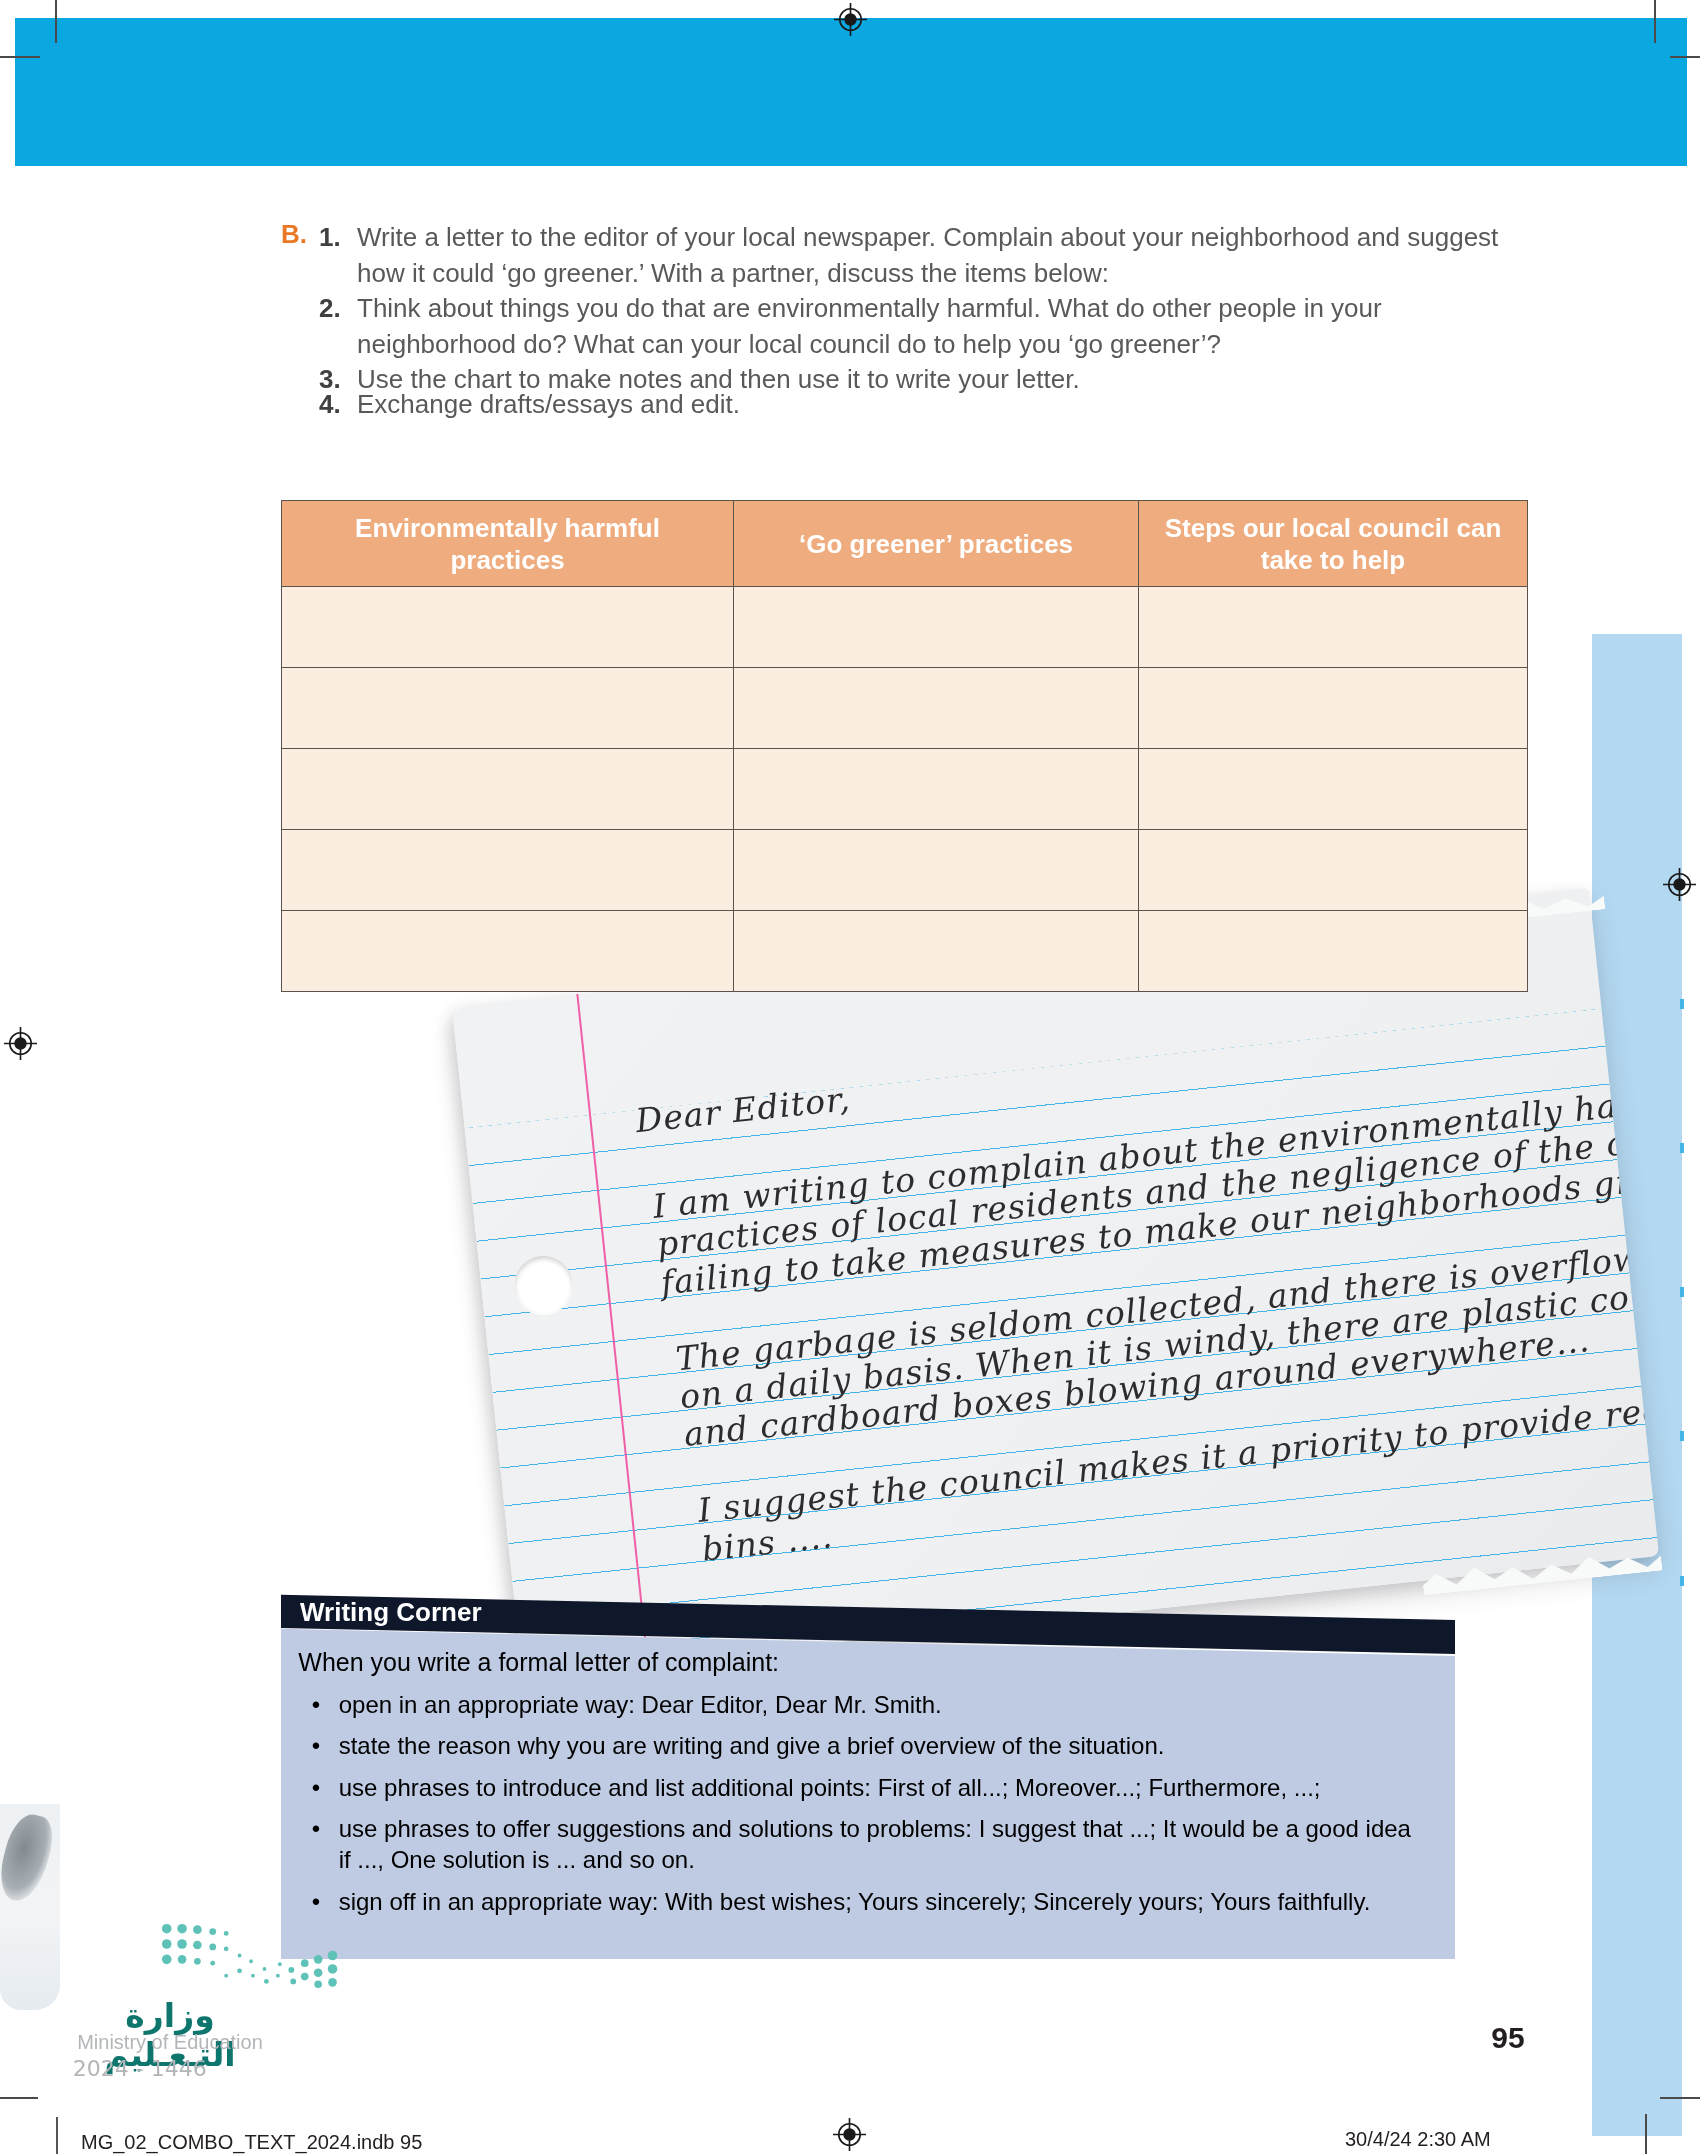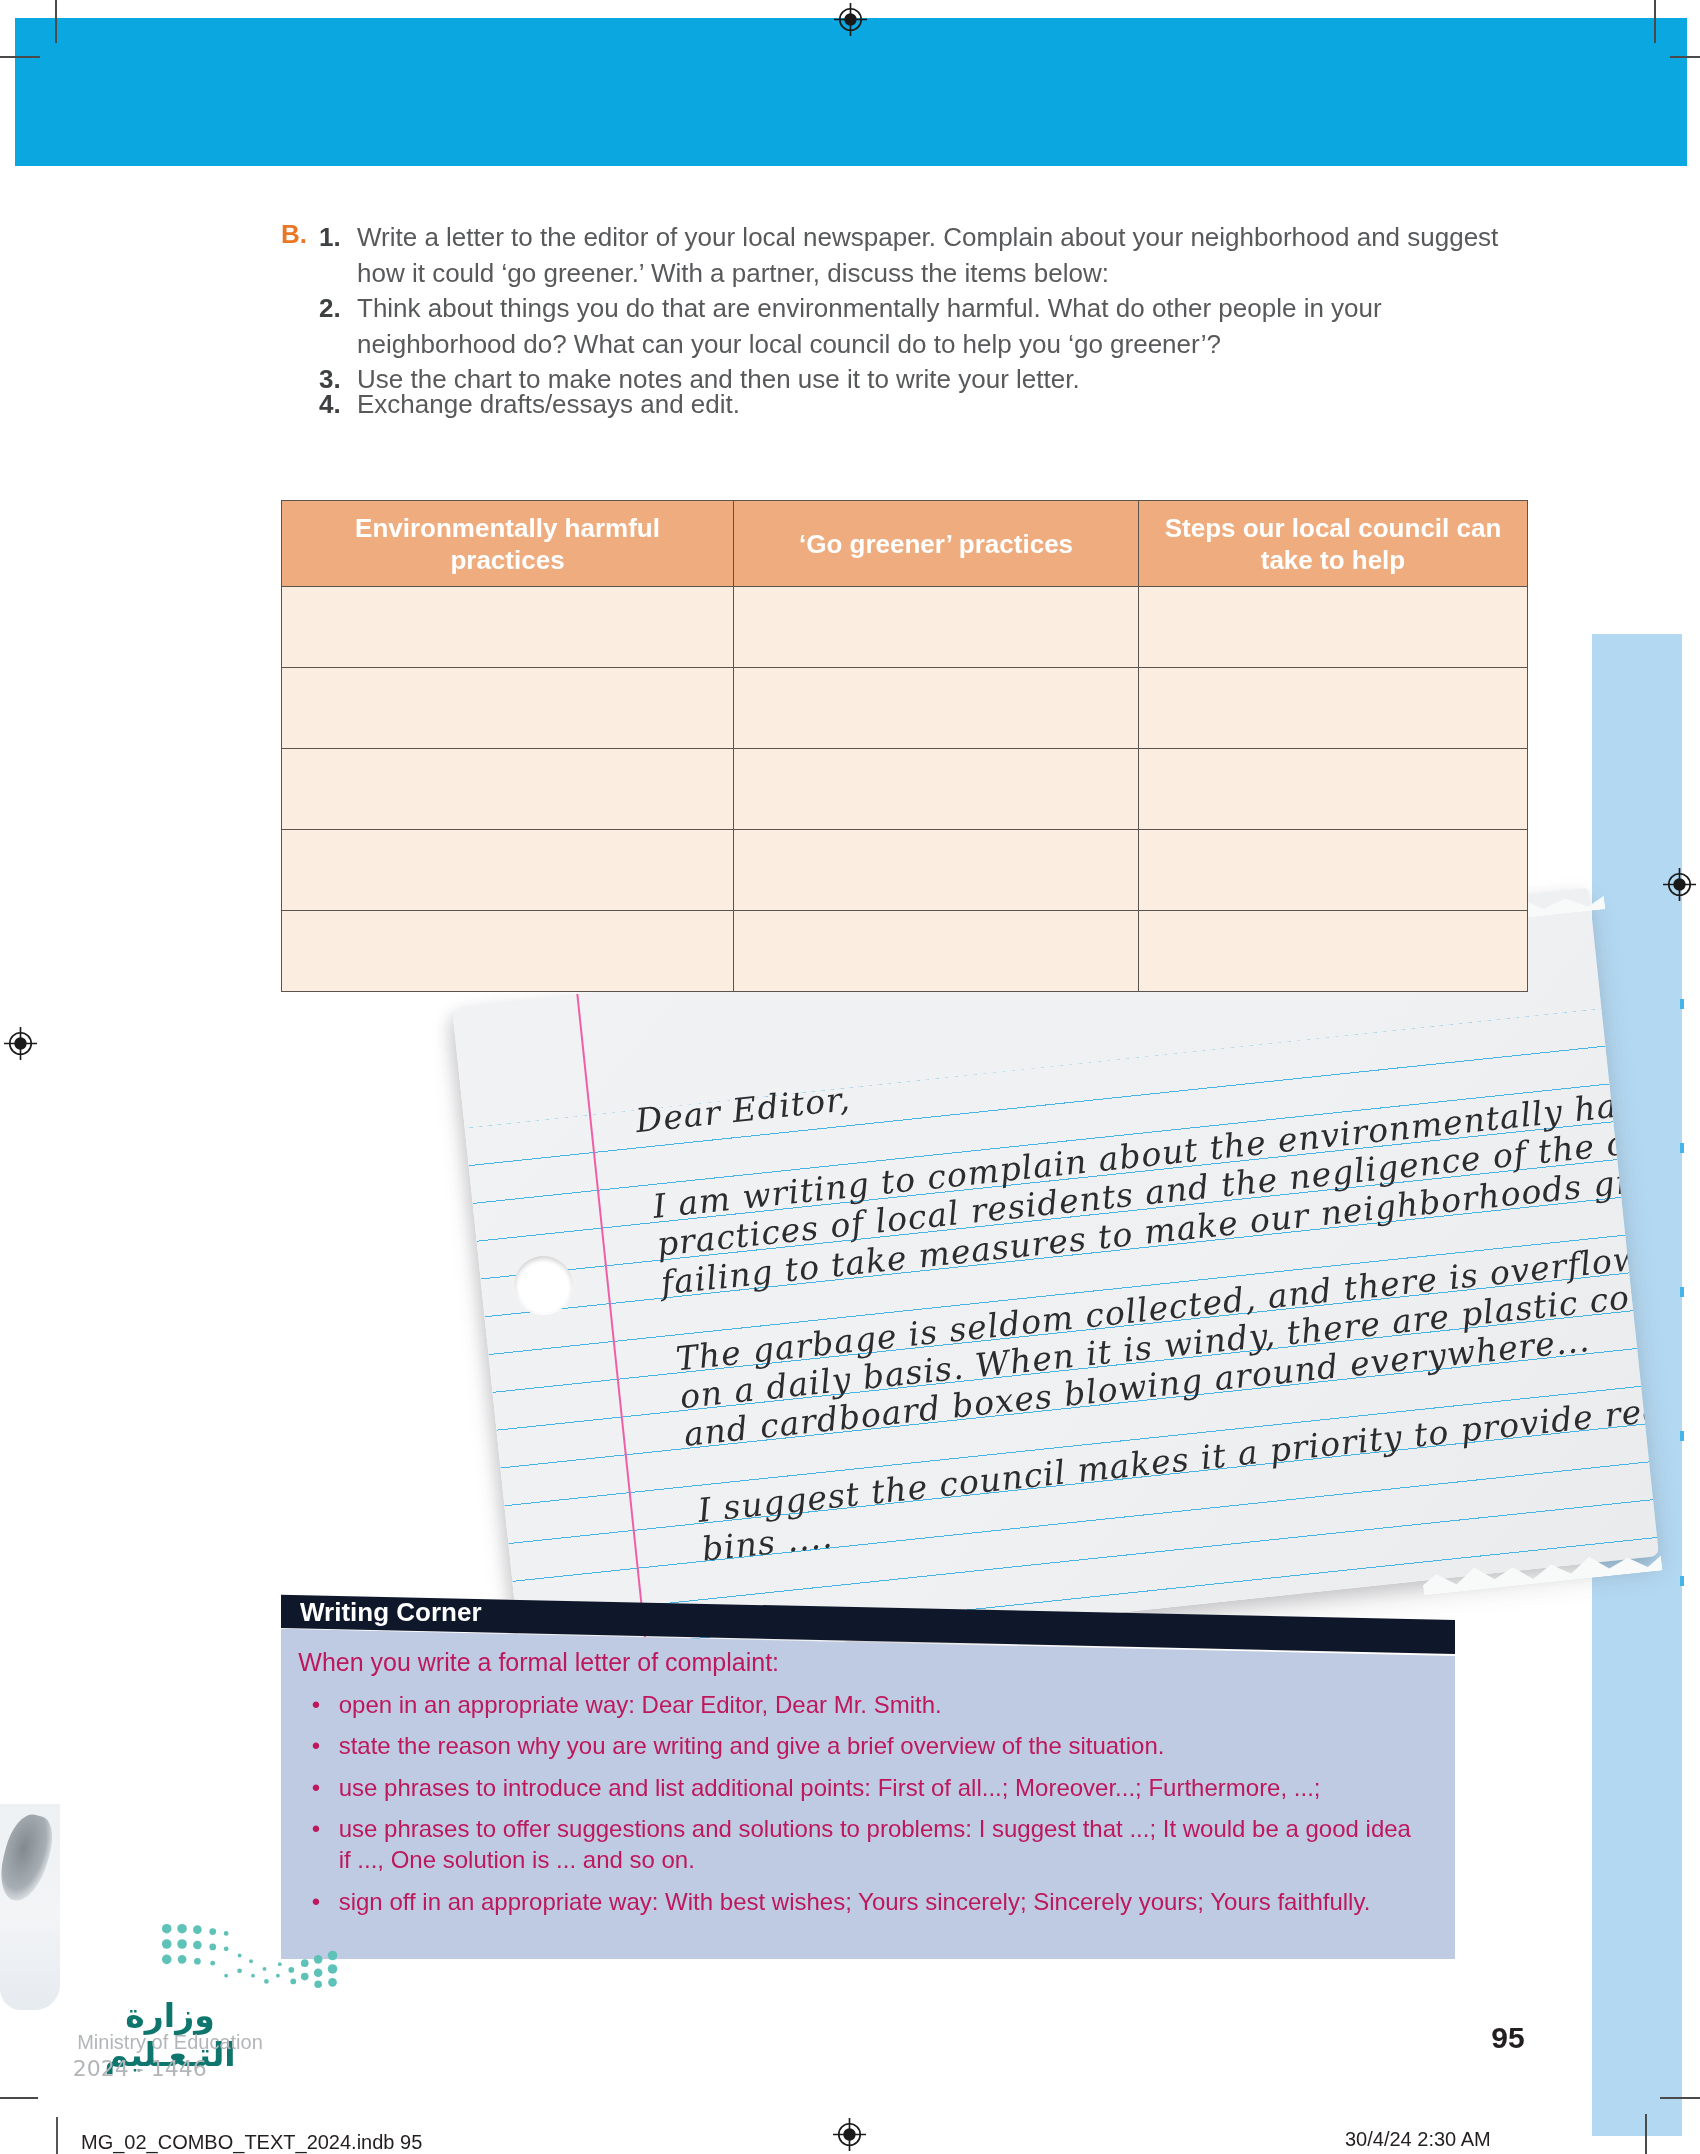--- a/index.html
+++ b/index.html
@@ -36,21 +36,21 @@
         background:#ffffff;box-shadow:inset 0 2.9px 5.8px rgba(0,0,0,.18), 0 1px 0 rgba(255,255,255,.9);}
   .hw{position:absolute;white-space:nowrap;font-family:"DejaVu Serif",serif;font-style:italic;
       font-size:33px;color:#2c2c2e;letter-spacing:1px;}
   .tear{position:absolute;background:#f8f9f9;transform:rotate(-6deg);
         clip-path:polygon(0 60%,6% 20%,14% 70%,22% 10%,30% 65%,38% 25%,46% 80%,54% 30%,62% 75%,70% 15%,78% 70%,86% 35%,94% 80%,100% 40%,100% 100%,0 100%);}
   
   .wc-band{position:absolute;left:281px;top:1591px;width:1174px;height:65px;background:#0f172a;
            clip-path:polygon(0 3.8px,100% 29px,100% 63px,0 37px);}
   .wc-band .wc-title{position:absolute;left:19px;top:5.8px;color:#ffffff;font-size:26px;font-weight:bold;}
   .wc-box{position:absolute;left:281px;top:1625px;width:1174px;height:334px;background:#bfcbe3;
-          clip-path:polygon(0 3.8px,100% 31px,100% 334px,0 334px);color:#be185d;}
+          clip-path:polygon(0 3.8px,100% 31px,100% 334px,0 334px);color:#000000;}
   .wc-inner{position:absolute;left:17.3px;top:21px;width:1134px;}
   .wc-intro{font-size:25px;line-height:32px;}
   .wc-bullet{display:flex;margin:10.6px 0 0 13.4px;font-size:24px;line-height:31px;}
   .wc-bullet .dot{width:27px;flex:0 0 27px;}
   .wc-bullet .bt{width:1086px;}
   
   .logo-arabic{position:absolute;left:69px;top:1996px;width:202px;text-align:center;color:#0f766e;
                font-size:33px;font-weight:bold;font-family:"DejaVu Sans",sans-serif;}
   .logo-en{position:absolute;left:69px;top:2031px;width:202px;text-align:center;color:#b3b6b8;font-size:20px;}
   .logo-years{position:absolute;left:69px;top:2056px;width:144px;text-align:left;color:#b3b6b8;font-size:22px;

